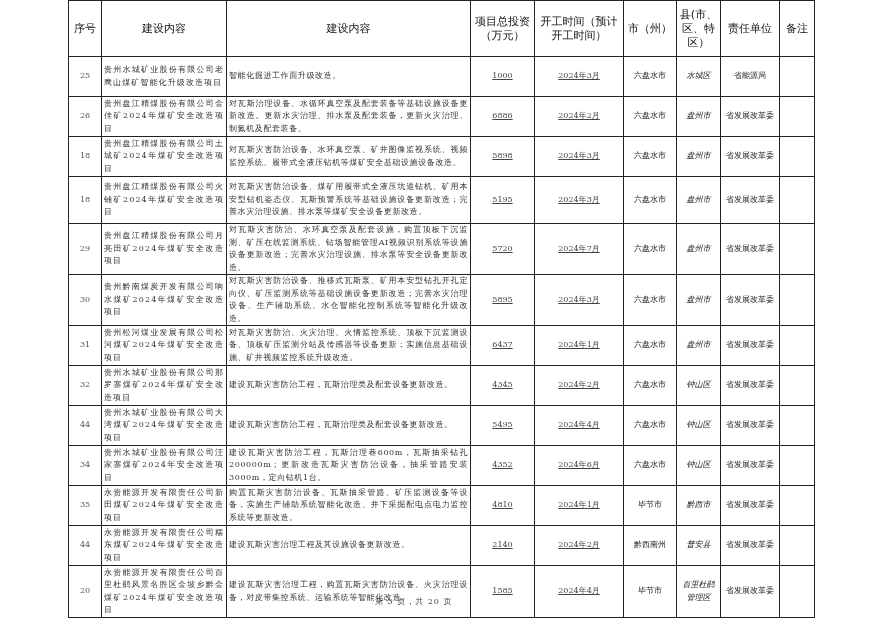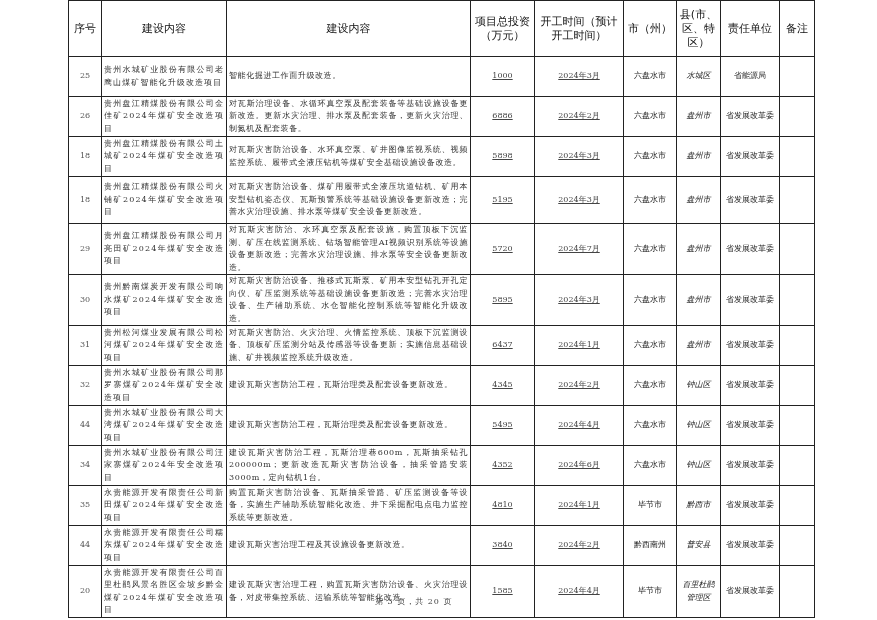--- a/index.html
+++ b/index.html
@@ -167,21 +167,21 @@
         <td class="c num">2024年1月</td>
         <td class="c">毕节市</td>
         <td class="c county">黔西市</td>
         <td class="c">省发展改革委</td>
         <td class="c"></td>
       </tr>
       <tr style="height: 40px;">
         <td class="c seq">44</td>
         <td class="l name">永贵能源开发有限责任公司糯东煤矿2024年煤矿安全改造项目</td>
         <td class="l">建设瓦斯灾害治理工程及其设施设备更新改造。</td>
-        <td class="c num">3840</td>
+        <td class="c num">2140</td>
         <td class="c num">2024年2月</td>
         <td class="c">黔西南州</td>
         <td class="c county">普安县</td>
         <td class="c">省发展改革委</td>
         <td class="c"></td>
       </tr>
       <tr style="height: 52px;">
         <td class="c seq">20</td>
         <td class="l name">永贵能源开发有限责任公司百里杜鹃风景名胜区金坡乡黔金煤矿2024年煤矿安全改造项目</td>
         <td class="l">建设瓦斯灾害治理工程，购置瓦斯灾害防治设备、火灾治理设备，对皮带集控系统、运输系统等智能化改造。</td>

